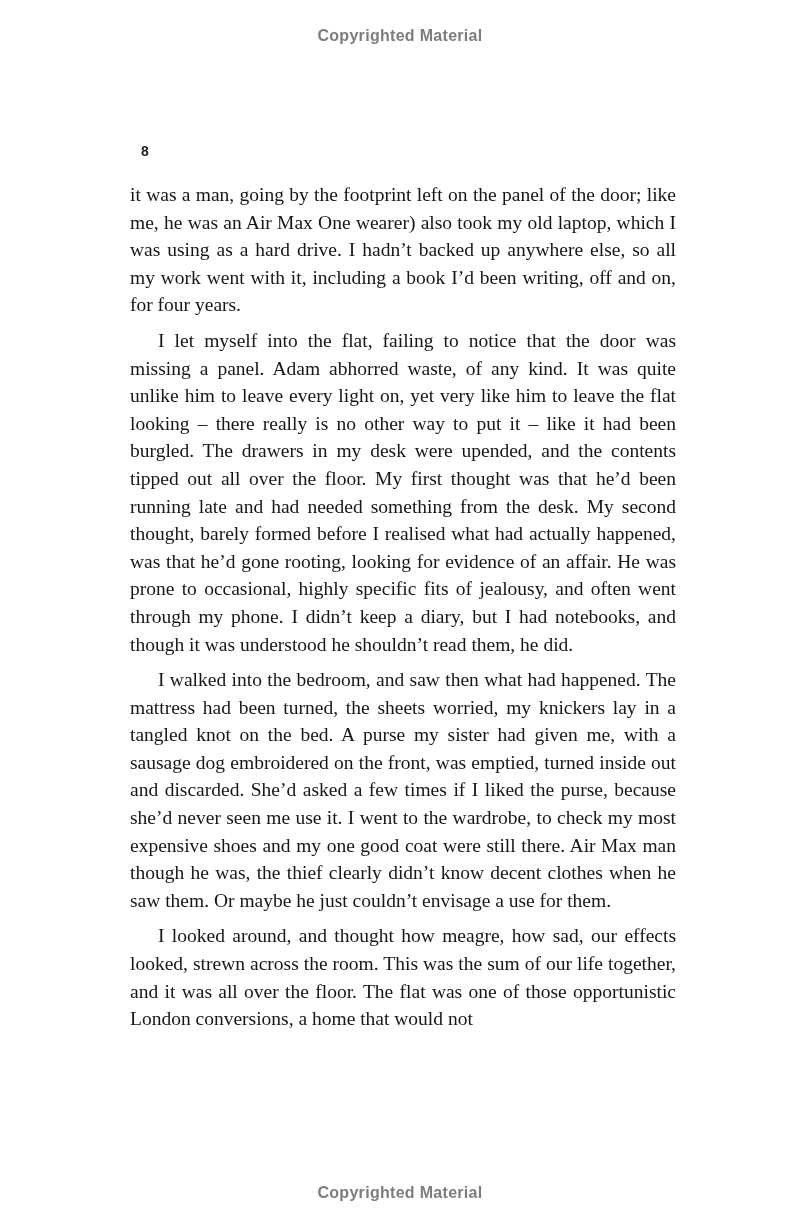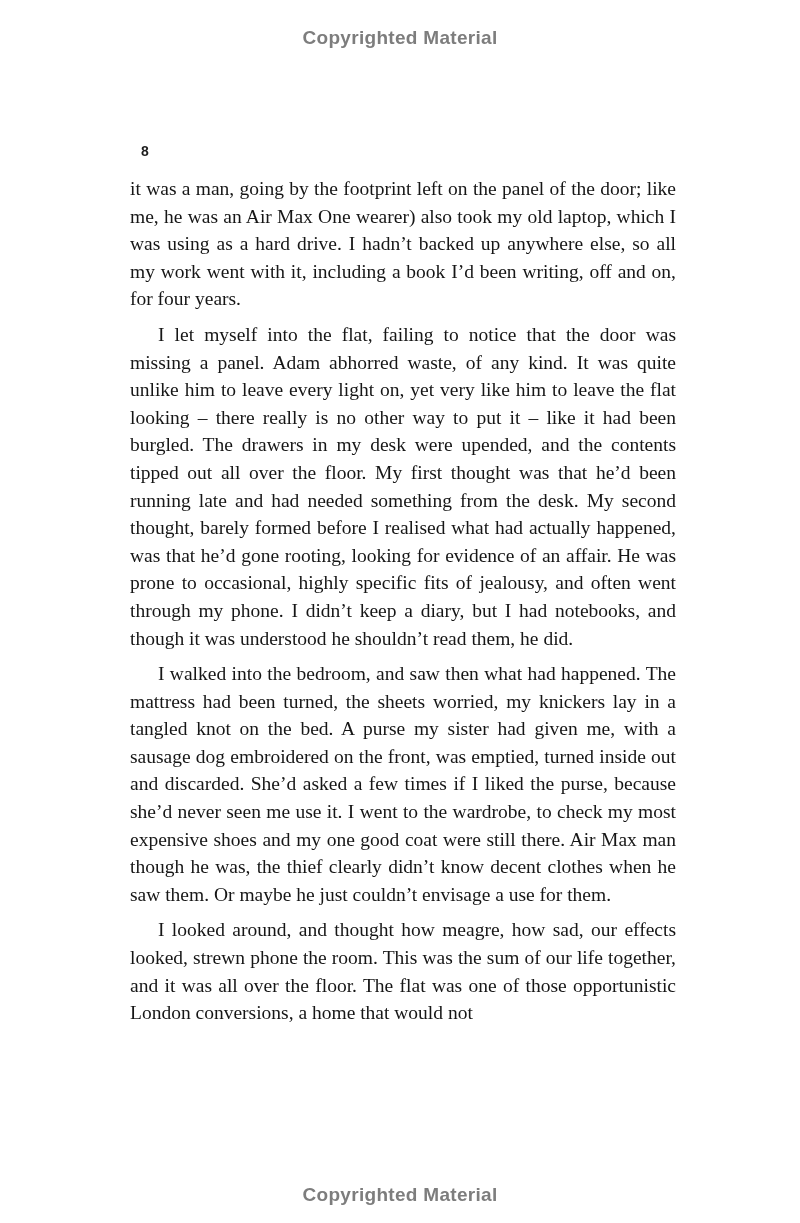--- a/index.html
+++ b/index.html
@@ -12,39 +12,39 @@
     overflow: hidden;
     font-family: "Liberation Serif", serif;
   }
   .watermark {
     position: absolute;
     left: 0;
     width: 800px;
     text-align: center;
     font-family: "Liberation Sans", sans-serif;
     font-weight: bold;
-    font-size: 19px;
+    font-size: 16px;
     letter-spacing: 0.3px;
     color: #7d7d7d;
   }
   .watermark-top { top: 27px; }
   .watermark-bottom { top: 1184px; }
   .page-number {
     position: absolute;
     left: 141px;
     top: 143px;
     font-family: "Liberation Sans", sans-serif;
     font-weight: 600;
     font-size: 14px;
     color: #1c1c1c;
   }
   .body-text {
     position: absolute;
     left: 130px;
-    top: 175px;
+    top: 181px;
     width: 546px;
     font-family: "Liberation Serif", serif;
     font-size: 19.5px;
     line-height: 27.6px;
     color: #161616;
     text-align: justify;
   }
   .body-paragraph { margin: 0; }
   .body-paragraph + .body-paragraph { text-indent: 28px; margin-top: 8px; }
 </style>
@@ -54,18 +54,18 @@
 <div class="page">
 
   <div class="watermark watermark-top">Copyrighted Material</div>
 
   <div class="page-number">8</div>
 
   <div class="body-text">
       <p class="body-paragraph">it was a man, going by the footprint left on the panel of the door; like me, he was an Air Max One wearer) also took my old laptop, which I was using as a hard drive. I hadn’t backed up anywhere else, so all my work went with it, including a book I’d been writing, off and on, for four years.</p>
       <p class="body-paragraph">I let myself into the flat, failing to notice that the door was missing a panel. Adam abhorred waste, of any kind. It was quite unlike him to leave every light on, yet very like him to leave the flat looking – there really is no other way to put it – like it had been burgled. The drawers in my desk were upended, and the contents tipped out all over the floor. My first thought was that he’d been running late and had needed something from the desk. My second thought, barely formed before I realised what had actually happened, was that he’d gone rooting, looking for evidence of an affair. He was prone to occasional, highly specific fits of jealousy, and often went through my phone. I didn’t keep a diary, but I had notebooks, and though it was understood he shouldn’t read them, he did.</p>
       <p class="body-paragraph">I walked into the bedroom, and saw then what had happened. The mattress had been turned, the sheets worried, my knickers lay in a tangled knot on the bed. A purse my sister had given me, with a sausage dog embroidered on the front, was emptied, turned inside out and discarded. She’d asked a few times if I liked the purse, because she’d never seen me use it. I went to the wardrobe, to check my most expensive shoes and my one good coat were still there. Air Max man though he was, the thief clearly didn’t know decent clothes when he saw them. Or maybe he just couldn’t envisage a use for them.</p>
-      <p class="body-paragraph">I looked around, and thought how meagre, how sad, our effects looked, strewn phone the room. This was the sum of our life together, and it was all over the floor. The flat was one of those opportunistic London conversions, a home that would not</p>
+      <p class="body-paragraph">I looked around, and thought how meagre, how sad, our effects looked, strewn across the room. This was the sum of our life together, and it was all over the floor. The flat was one of those opportunistic London conversions, a home that would not</p>
     </div>
 
   <div class="watermark watermark-bottom">Copyrighted Material</div>
 
 </div>
 
 </body></html>

